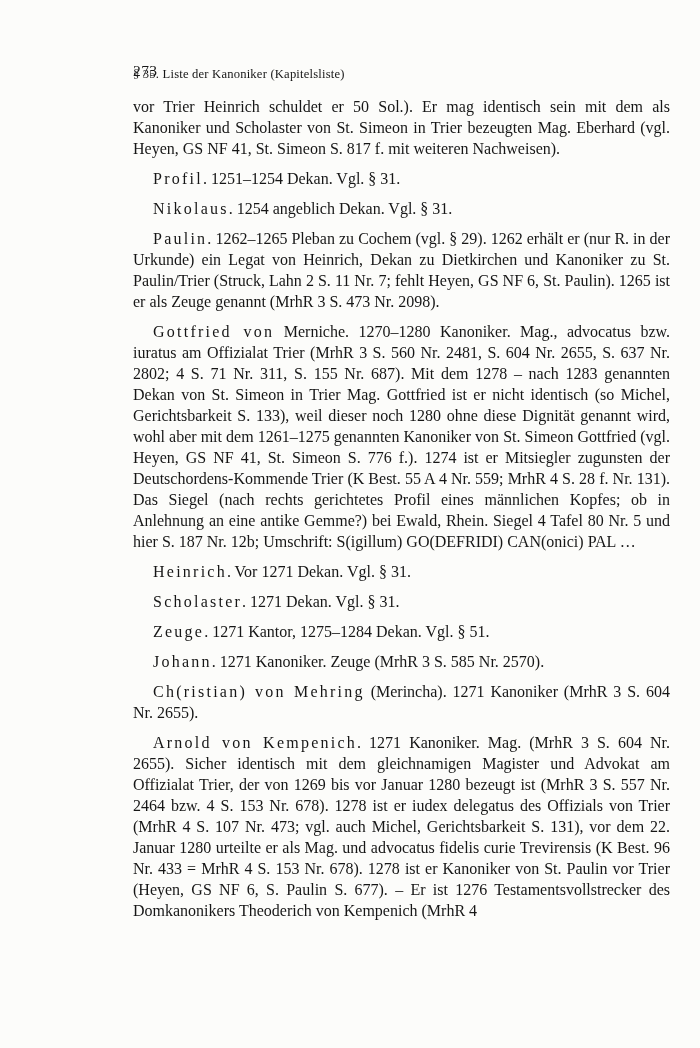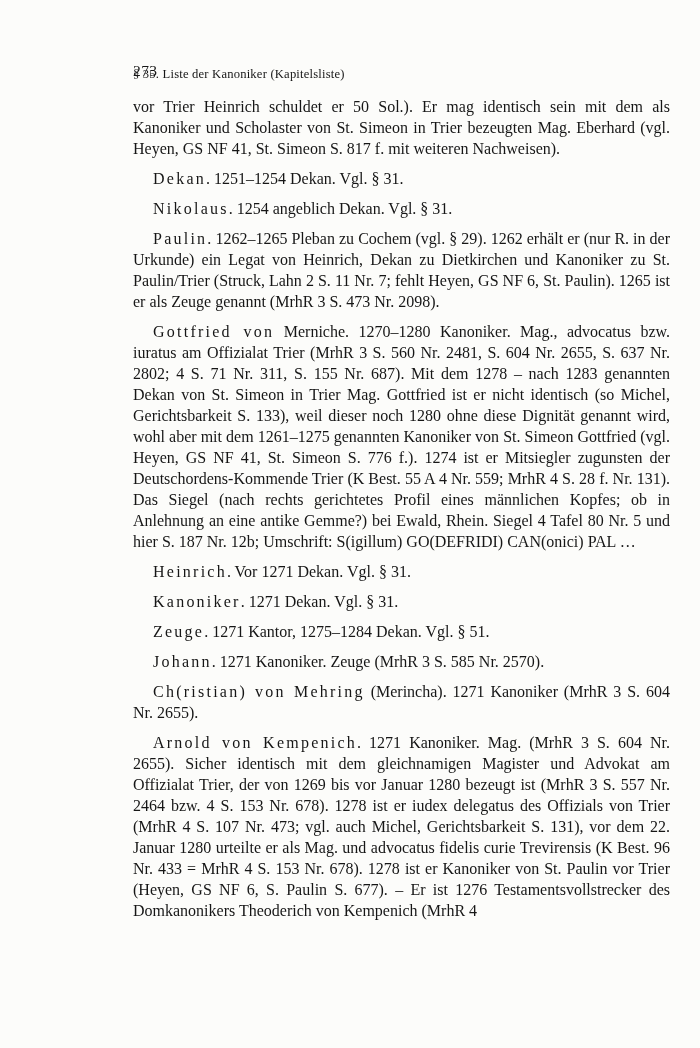--- a/index.html
+++ b/index.html
@@ -56,24 +56,24 @@
 <div class="page" style="background: rgb(252, 252, 250);">
   <header class="running-header">
     <span class="page-num">273</span>
     <div class="running-title-wrap">
       <span class="running-title">§ 35. Liste der Kanoniker (Kapitelsliste)</span>
     </div>
   </header>
 
   <main class="text-block" lang="de" id="paragraphs-container">
       <p><span class="normal">vor Trier Heinrich schuldet er 50 Sol.). Er mag identisch sein mit dem als Kanoniker und Scholaster von St. Simeon in Trier bezeugten Mag. Eberhard (vgl. Heyen, GS NF 41, St. Simeon S. 817 f. mit weiteren Nachweisen).</span></p>
-      <p class="indent"><span class="sperr">Dekan</span><span class="normal">. 1251–1254 Dekan. Vgl. § 31.</span></p>
+      <p class="indent"><span class="sperr">Profil</span><span class="normal">. 1251–1254 Dekan. Vgl. § 31.</span></p>
       <p class="indent"><span class="sperr">Nikolaus</span><span class="normal">. 1254 angeblich Dekan. Vgl. § 31.</span></p>
       <p class="indent"><span class="sperr">Paulin</span><span class="normal">. 1262–1265 Pleban zu Cochem (vgl. § 29). 1262 erhält er (nur R. in der Urkunde) ein Legat von Heinrich, Dekan zu Dietkirchen und Kanoniker zu St. Paulin/Trier (Struck, Lahn 2 S. 11 Nr. 7; fehlt Heyen, GS NF 6, St. Paulin). 1265 ist er als Zeuge genannt (MrhR 3 S. 473 Nr. 2098).</span></p>
       <p class="indent"><span class="sperr">Gottfried von</span><span class="normal"> </span><span class="italic">Merniche</span><span class="normal">. 1270–1280 Kanoniker. Mag., </span><span class="italic">advocatus</span><span class="normal"> bzw. </span><span class="italic">iuratus</span><span class="normal"> am Offizialat Trier (MrhR 3 S. 560 Nr. 2481, S. 604 Nr. 2655, S. 637 Nr. 2802; 4 S. 71 Nr. 311, S. 155 Nr. 687). Mit dem 1278 – nach 1283 genannten Dekan von St. Simeon in Trier Mag. Gottfried ist er nicht identisch (so Michel, Gerichtsbarkeit S. 133), weil dieser noch 1280 ohne diese Dignität genannt wird, wohl aber mit dem 1261–1275 genannten Kanoniker von St. Simeon Gottfried (vgl. Heyen, GS NF 41, St. Simeon S. 776 f.). 1274 ist er Mitsiegler zugunsten der Deutschordens-Kommende Trier (K Best. 55 A 4 Nr. 559; MrhR 4 S. 28 f. Nr. 131). Das Siegel (nach rechts gerichtetes Profil eines männlichen Kopfes; ob in Anlehnung an eine antike Gemme?) bei Ewald, Rhein. Siegel 4 Tafel 80 Nr. 5 und hier S. 187 Nr. 12b; Umschrift: S(igillum) GO(DEFRIDI) CAN(onici) PAL …</span></p>
       <p class="indent"><span class="sperr">Heinrich</span><span class="normal">. Vor 1271 Dekan. Vgl. § 31.</span></p>
-      <p class="indent"><span class="sperr">Kanoniker</span><span class="normal">. 1271 Dekan. Vgl. § 31.</span></p>
+      <p class="indent"><span class="sperr">Scholaster</span><span class="normal">. 1271 Dekan. Vgl. § 31.</span></p>
       <p class="indent"><span class="sperr">Zeuge</span><span class="normal">. 1271 Kantor, 1275–1284 Dekan. Vgl. § 51.</span></p>
       <p class="indent"><span class="sperr">Johann</span><span class="normal">. 1271 Kanoniker. Zeuge (MrhR 3 S. 585 Nr. 2570).</span></p>
       <p class="indent"><span class="sperr">Ch(ristian) von Mehring</span><span class="normal"> (</span><span class="italic">Merincha</span><span class="normal">). 1271 Kanoniker (MrhR 3 S. 604 Nr. 2655).</span></p>
       <p class="indent"><span class="sperr">Arnold von Kempenich</span><span class="normal">. 1271 Kanoniker. Mag. (MrhR 3 S. 604 Nr. 2655). Sicher identisch mit dem gleichnamigen Magister und Advokat am Offizialat Trier, der von 1269 bis vor Januar 1280 bezeugt ist (MrhR 3 S. 557 Nr. 2464 bzw. 4 S. 153 Nr. 678). 1278 ist er </span><span class="italic">iudex delegatus</span><span class="normal"> des Offizials von Trier (MrhR 4 S. 107 Nr. 473; vgl. auch Michel, Gerichtsbarkeit S. 131), vor dem 22. Januar 1280 urteilte er als Mag. und </span><span class="italic">advocatus fidelis curie Trevirensis</span><span class="normal"> (K Best. 96 Nr. 433 = MrhR 4 S. 153 Nr. 678). 1278 ist er Kanoniker von St. Paulin vor Trier (Heyen, GS NF 6, S. Paulin S. 677). – Er ist 1276 Testamentsvollstrecker des Domkanonikers Theoderich von Kempenich (MrhR 4</span></p>
     </main>
 </div>
 
 </body></html>

